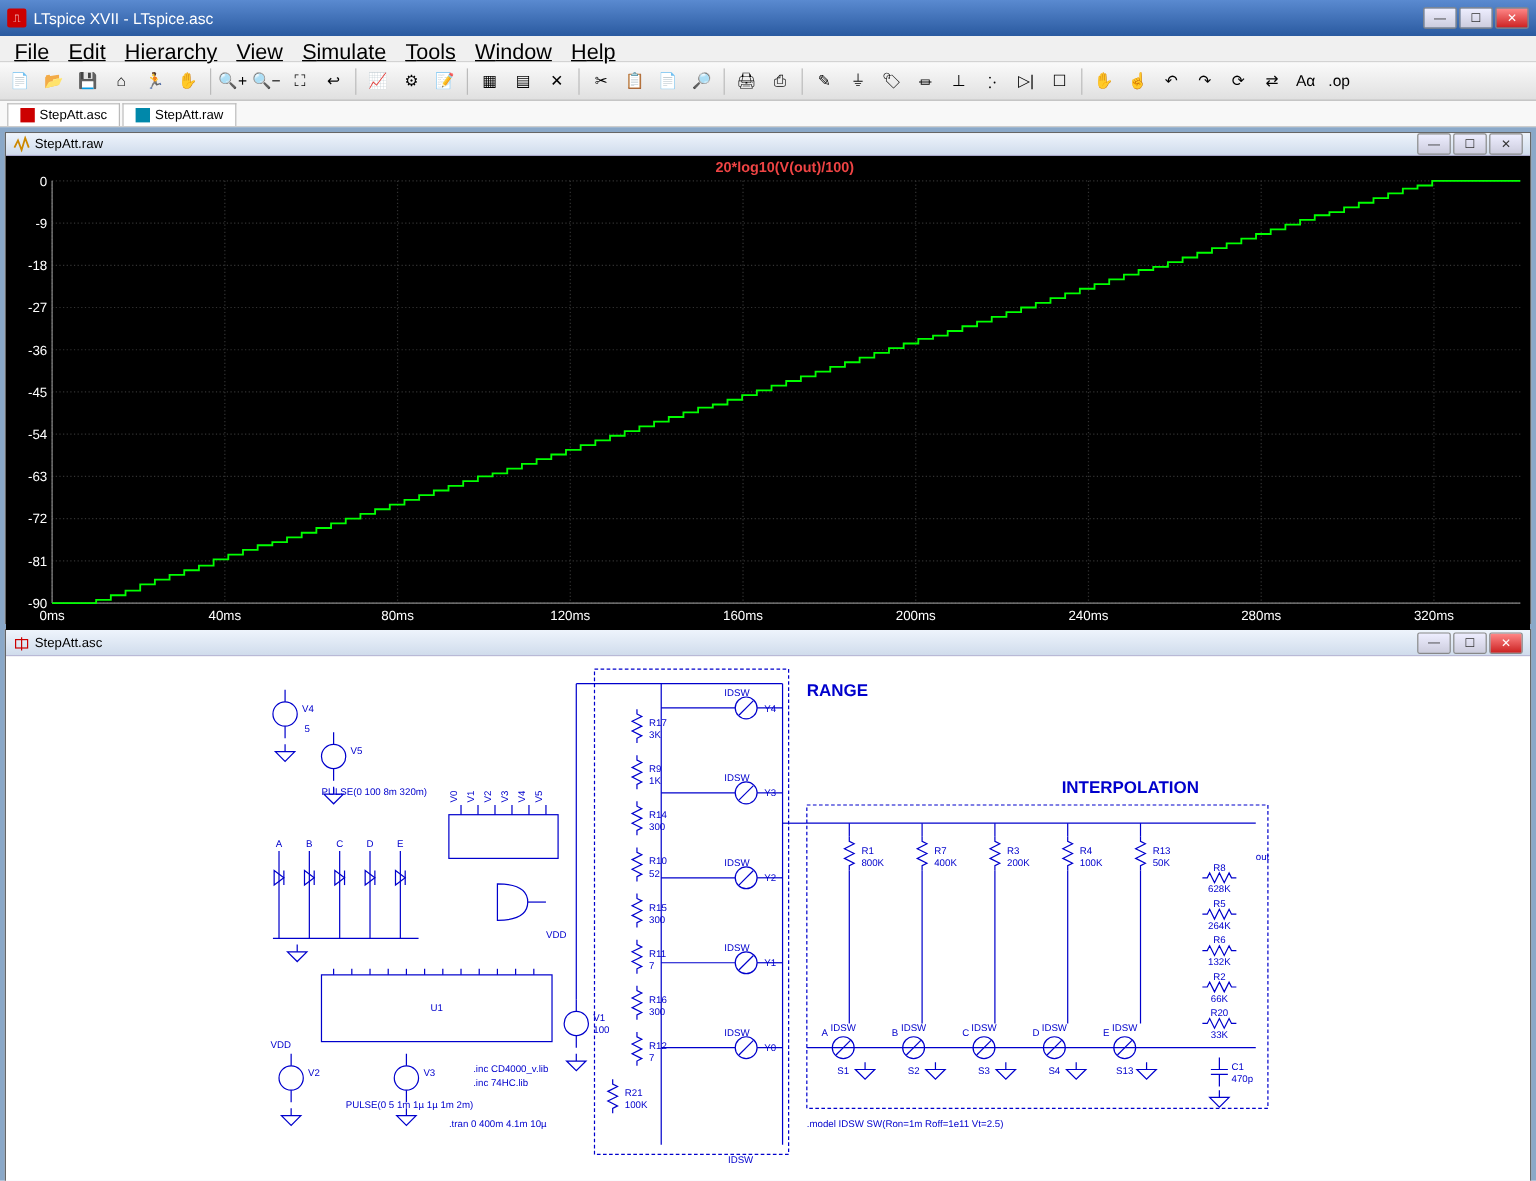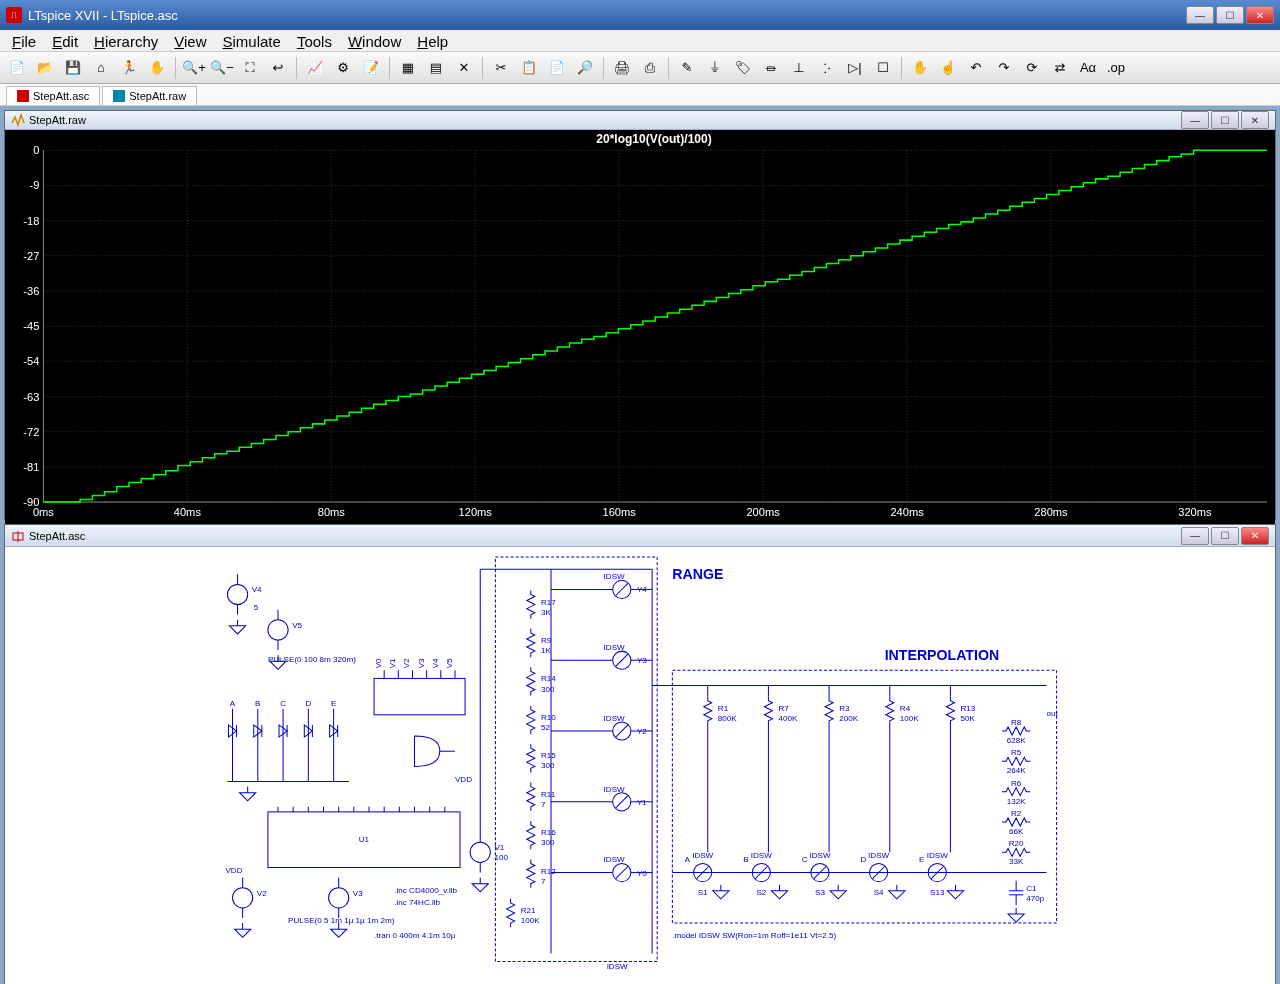--- a/index.html
+++ b/index.html
@@ -4,37 +4,37 @@
 <style>
 * { margin: 0; padding: 0; box-sizing: border-box; font-family: "Segoe UI", Tahoma, sans-serif; }
 body { background: #d4e4f7; overflow: hidden; width: 1280px; height: 984px; }
 .window { background: #fff; }
 .titlebar { height: 30px; background: linear-gradient(#5a8ad0,#2a5aa0); display: flex; align-items: center; padding: 0 6px; color: #fff; font-size: 13px; }
 .titlebar .app-icon { width: 16px; height: 16px; background: #c00; margin-right: 6px; border-radius: 2px; display:flex; align-items:center; justify-content:center; font-size:9px;}
 .titlebar .title { flex: 1; }
 .win-btns { display: flex; gap: 2px; margin-left: auto; }
 .win-btn { width: 28px; height: 18px; background: linear-gradient(#eef,#ccd); border: 1px solid #888; border-radius: 2px; display: flex; align-items: center; justify-content: center; font-size: 10px; cursor: pointer; color: #333; }
 .win-btn.close { background: linear-gradient(#f88,#c22); color: #fff; }
-.menubar { height: 22px; background: #f0f0f0; border-bottom: 1px solid #ccc; display: flex; padding: 0 4px; font-size: 15px; }
+.menubar { height: 22px; background: #f0f0f0; border-bottom: 1px solid #ccc; display: flex; padding: 0 4px; font-size: 18px; text-decoration: underline; }
 .menubar .mitem { padding: 3px 8px; cursor: pointer; }
 .menubar .mitem u { text-decoration: underline; }
 .toolbar { height: 32px; background: linear-gradient(#fafafa,#e0e0e0); border-bottom: 1px solid #aaa; display: flex; align-items: center; padding: 0 4px; gap: 2px; overflow: hidden;}
 .tbtn { width: 26px; height: 26px; border: 1px solid transparent; border-radius: 2px; display: flex; align-items: center; justify-content: center; cursor: pointer; font-size: 13px; }
 .tsep { width: 1px; height: 22px; background: #bbb; margin: 0 3px; }
 .tabbar { height: 22px; background: #f8f8f8; border-bottom: 1px solid #ccc; display: flex; padding: 2px 6px 0; font-size: 11px; }
 .tab { padding: 2px 10px; border: 1px solid #bbb; border-bottom: none; background: #fff; margin-right: 2px; cursor: pointer; display: flex; align-items: center; gap: 4px; }
 .tab .ticon { width: 12px; height: 12px; }
 .workspace { height: 878px; background: #8aa8c8; padding: 4px; display: flex; flex-direction: column; gap: 4px; }
 .pane { background: #fff; border: 1px solid #666; display: flex; flex-direction: column; }
 .pane-titlebar { height: 22px; background: linear-gradient(#eef4fc,#d0dcec); display: flex; align-items: center; padding: 0 6px; font-size: 11px; border-bottom: 1px solid #aac; }
 .pane-titlebar .picon { width: 14px; height: 14px; margin-right: 4px; }
 .pane-titlebar .ptitle { flex: 1; }
 
 .plot-area { flex: 1; background: #000; position: relative; }
-.plot-title { position: absolute; top: 2px; left: 0; right: 0; text-align: center; color: #ffffff; font-size: 12px; font-weight: bold; margin-left: 28px; }
+.plot-title { position: absolute; top: 2px; left: 0; right: 0; text-align: center; color: #ef4444; font-size: 12px; font-weight: bold; margin-left: 28px; }
 .plot-svg { width: 100%; height: 100%; }
 .gridline { stroke: #333; stroke-width: 1; stroke-dasharray: 1,2; }
 .axis-solid { stroke: #888; stroke-width: 1; }
 .trace { stroke: #0f0; stroke-width: 1.5; fill: none; }
 
 .schematic-area { flex: 1; background: #fff; position: relative; overflow: hidden; }
 .schem-svg { width: 100%; height: 100%; }
 .schem-svg text { font-family: Arial, sans-serif; }
 .wire { stroke: #00c; stroke-width: 1; fill: none; }
 .comp-txt { fill: #00c; font-size: 8px; }

